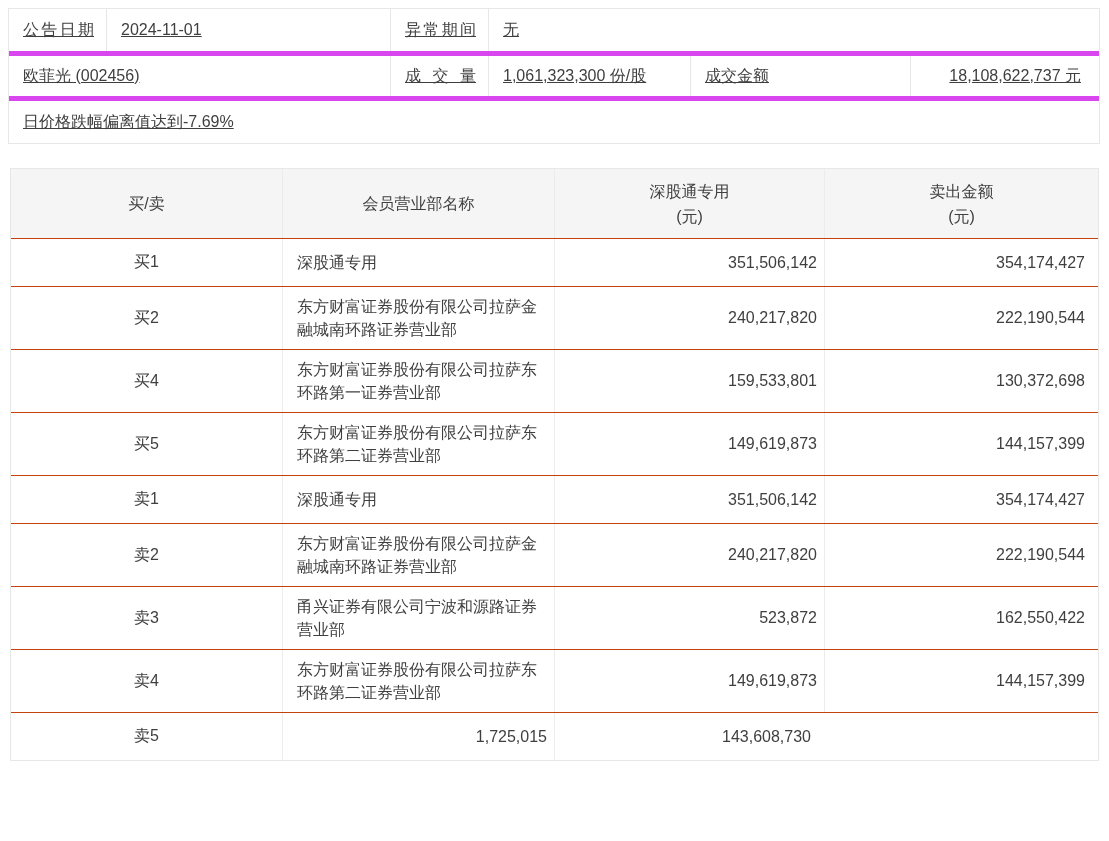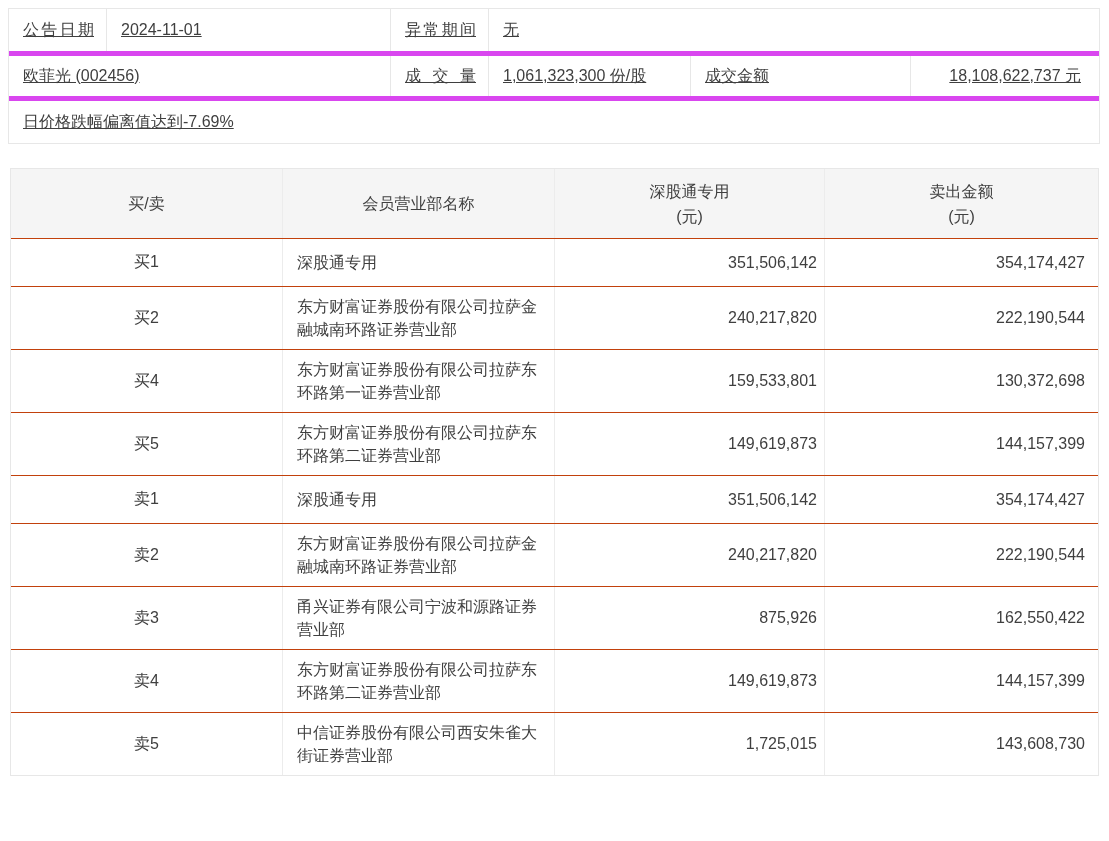--- a/index.html
+++ b/index.html
@@ -168,28 +168,27 @@
   </div>
   <div class="trow drow">
     <div class="c-side">卖2</div>
     <div class="c-name">东方财富证券股份有限公司拉萨金融城南环路证券营业部</div>
     <div class="c-buy">240,217,820</div>
     <div class="c-sell">222,190,544</div>
   </div>
   <div class="trow drow">
     <div class="c-side">卖3</div>
     <div class="c-name">甬兴证券有限公司宁波和源路证券营业部</div>
-    <div class="c-buy">875,926</div>
+    <div class="c-buy">523,872</div>
     <div class="c-sell">162,550,422</div>
   </div>
   <div class="trow drow">
     <div class="c-side">卖4</div>
     <div class="c-name">东方财富证券股份有限公司拉萨东环路第二证券营业部</div>
     <div class="c-buy">149,619,873</div>
     <div class="c-sell">144,157,399</div>
   </div>
   <div class="trow drow">
     <div class="c-side">卖5</div>
-    <div class="c-name">中信证券股份有限公司西安朱雀大街证券营业部</div>
     <div class="c-buy">1,725,015</div>
     <div class="c-sell">143,608,730</div>
   </div>
 </div>
 
 </body></html>

